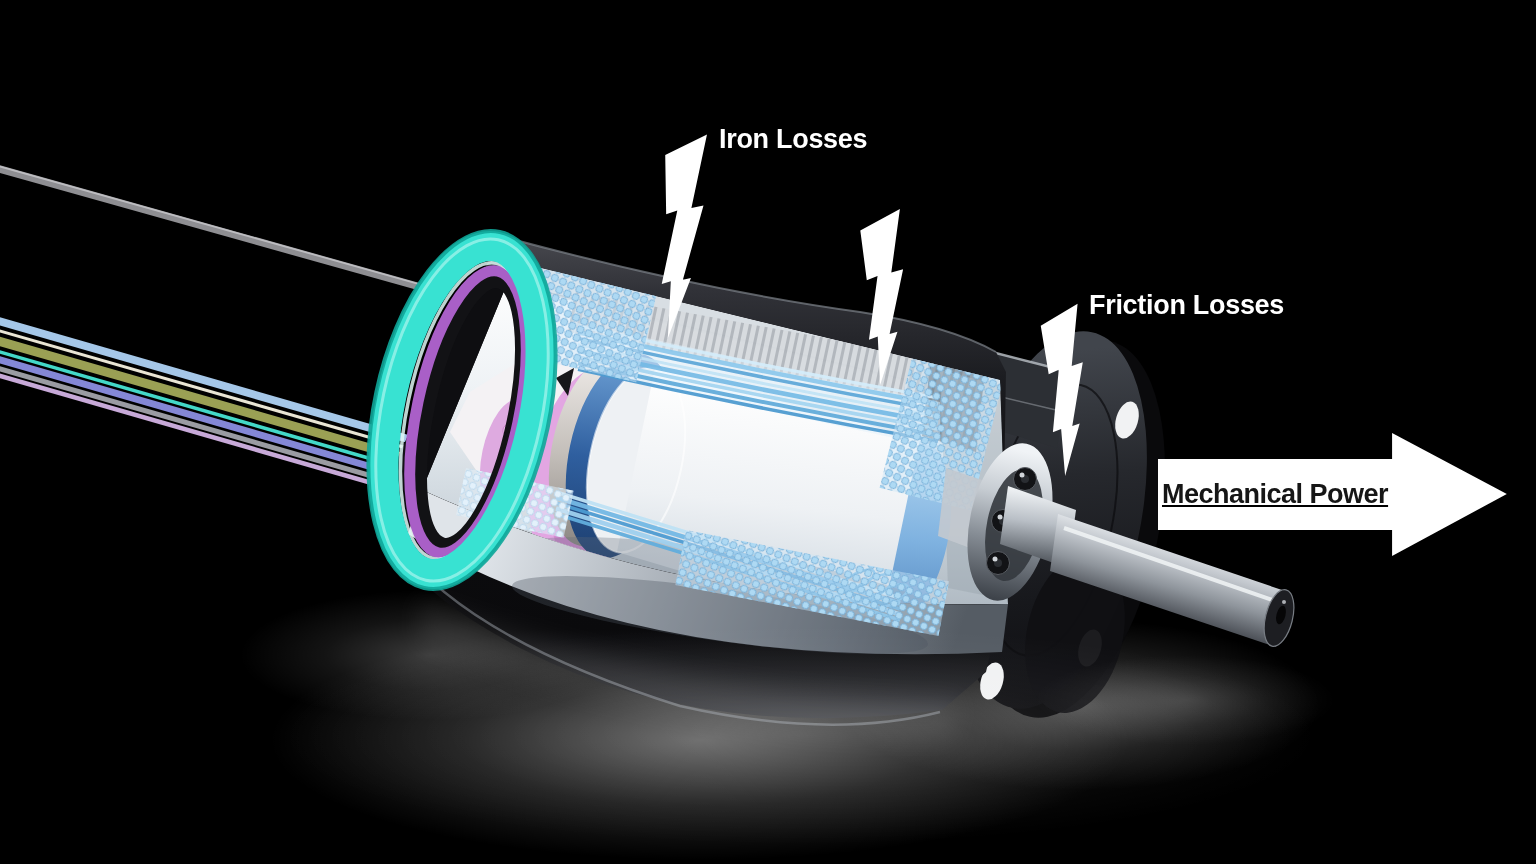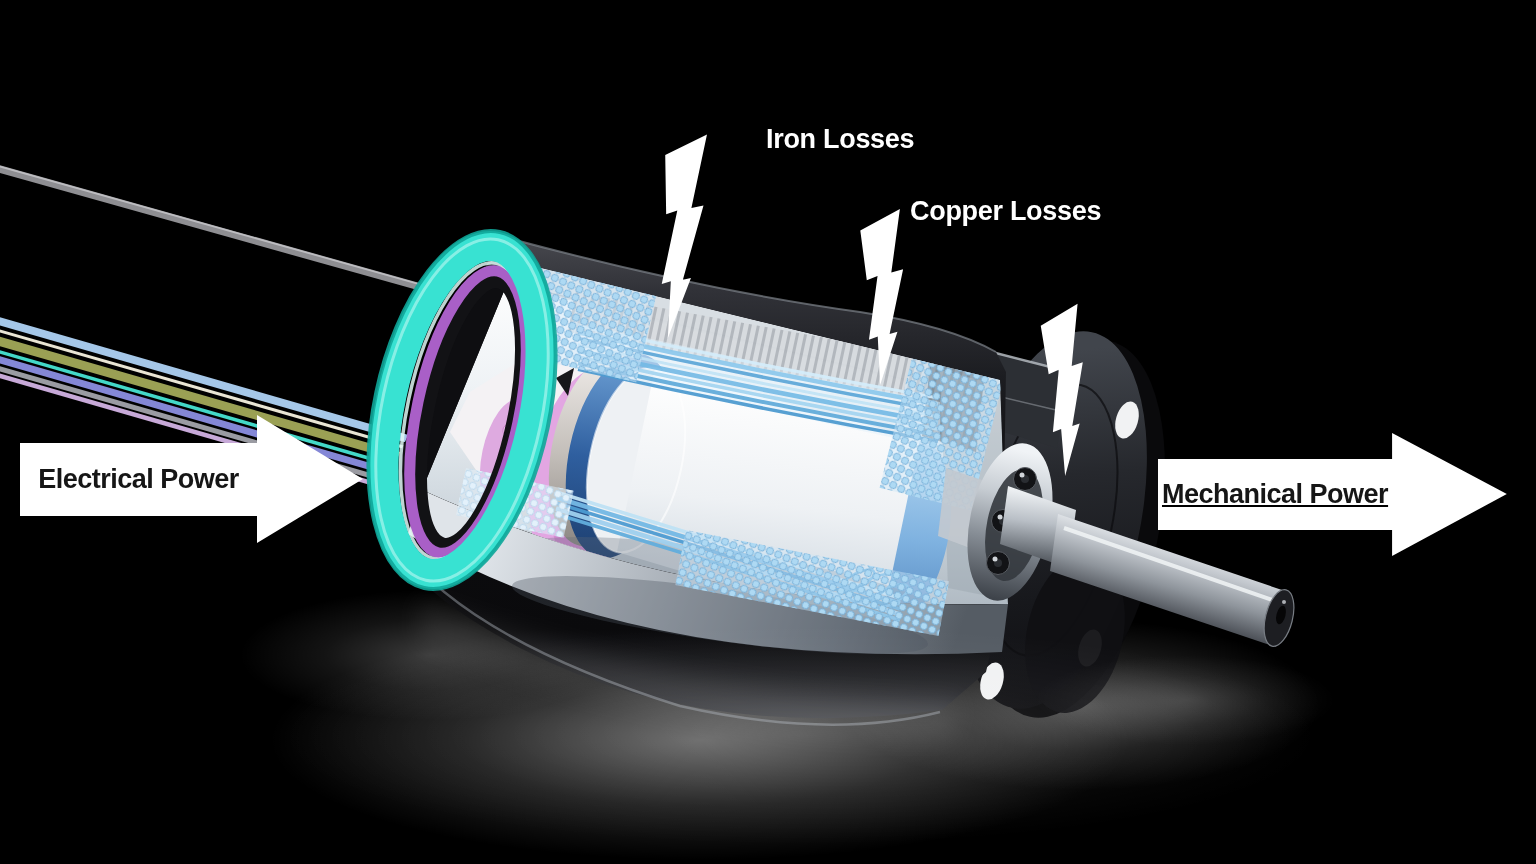--- a/index.html
+++ b/index.html
@@ -10,21 +10,21 @@
   }
   .stage svg{position:absolute;left:0;top:0;}
   .loss-label{
     position:absolute;
     color:var(--label_text,#fff);
     font:700 27px/1.25 "Liberation Sans",sans-serif;
     letter-spacing:-0.3px;
     white-space:nowrap;
     z-index:5;
   }
-  #iron-label{left:719px;top:123px;margin-left:47px;}
+  #iron-label{left:719px;top:123px;}
   #copper-label{left:910px;top:195px;}
   #friction-label{left:1089px;top:289px;}
   .flow-arrow{
     position:absolute;
     background:var(--arrow_fill,#fff);
     z-index:6;
     display:flex;align-items:center;
   }
   .flow-arrow .arrow-text{
     height:100%;
@@ -315,22 +315,19 @@
   <ellipse cx="1185" cy="700" rx="150" ry="45" fill="url(#glowR)" opacity="0.4"></ellipse>
 
   <g fill="var(--bolt_fill,#ffffff)">
     <use href="#boltShape" transform="translate(663,133) rotate(2)"></use>
     <use href="#boltShape" transform="translate(856,212) rotate(-4) scale(1,0.85)"></use>
     <use href="#boltShape" transform="translate(1036,308) rotate(-6) scale(0.95,0.83)"></use>
   </g>
 </svg>
 
 <div class="loss-label" id="iron-label">Iron Losses</div>
-<div class="loss-label" id="copper-label">Copper Losses</div>
-
-<div class="flow-arrow" id="electrical-arrow">
-  <div class="arrow-text">Electrical Power</div>
-</div>
+<div class="loss-label" id="friction-label">Friction Losses</div>
+
 <div class="flow-arrow" id="mechanical-arrow">
   <div class="arrow-text">Mechanical Power</div>
 </div>
 
 </div>
 
 </body></html>

